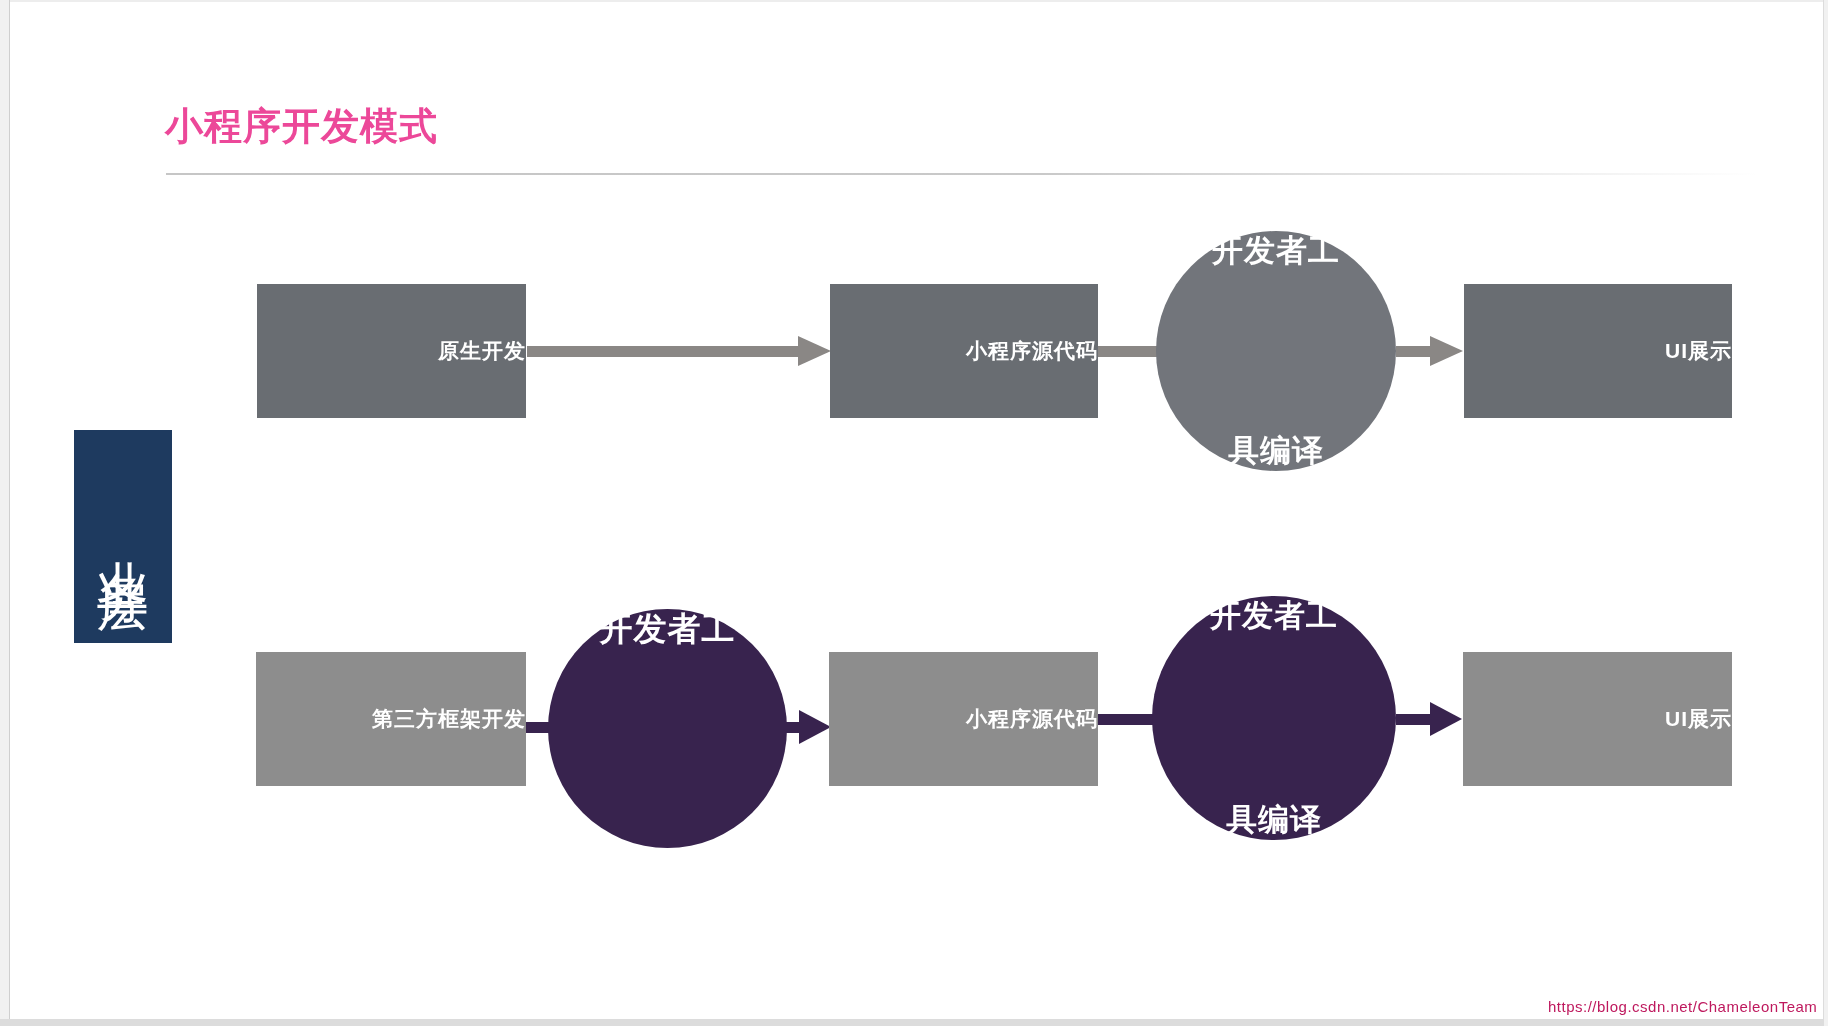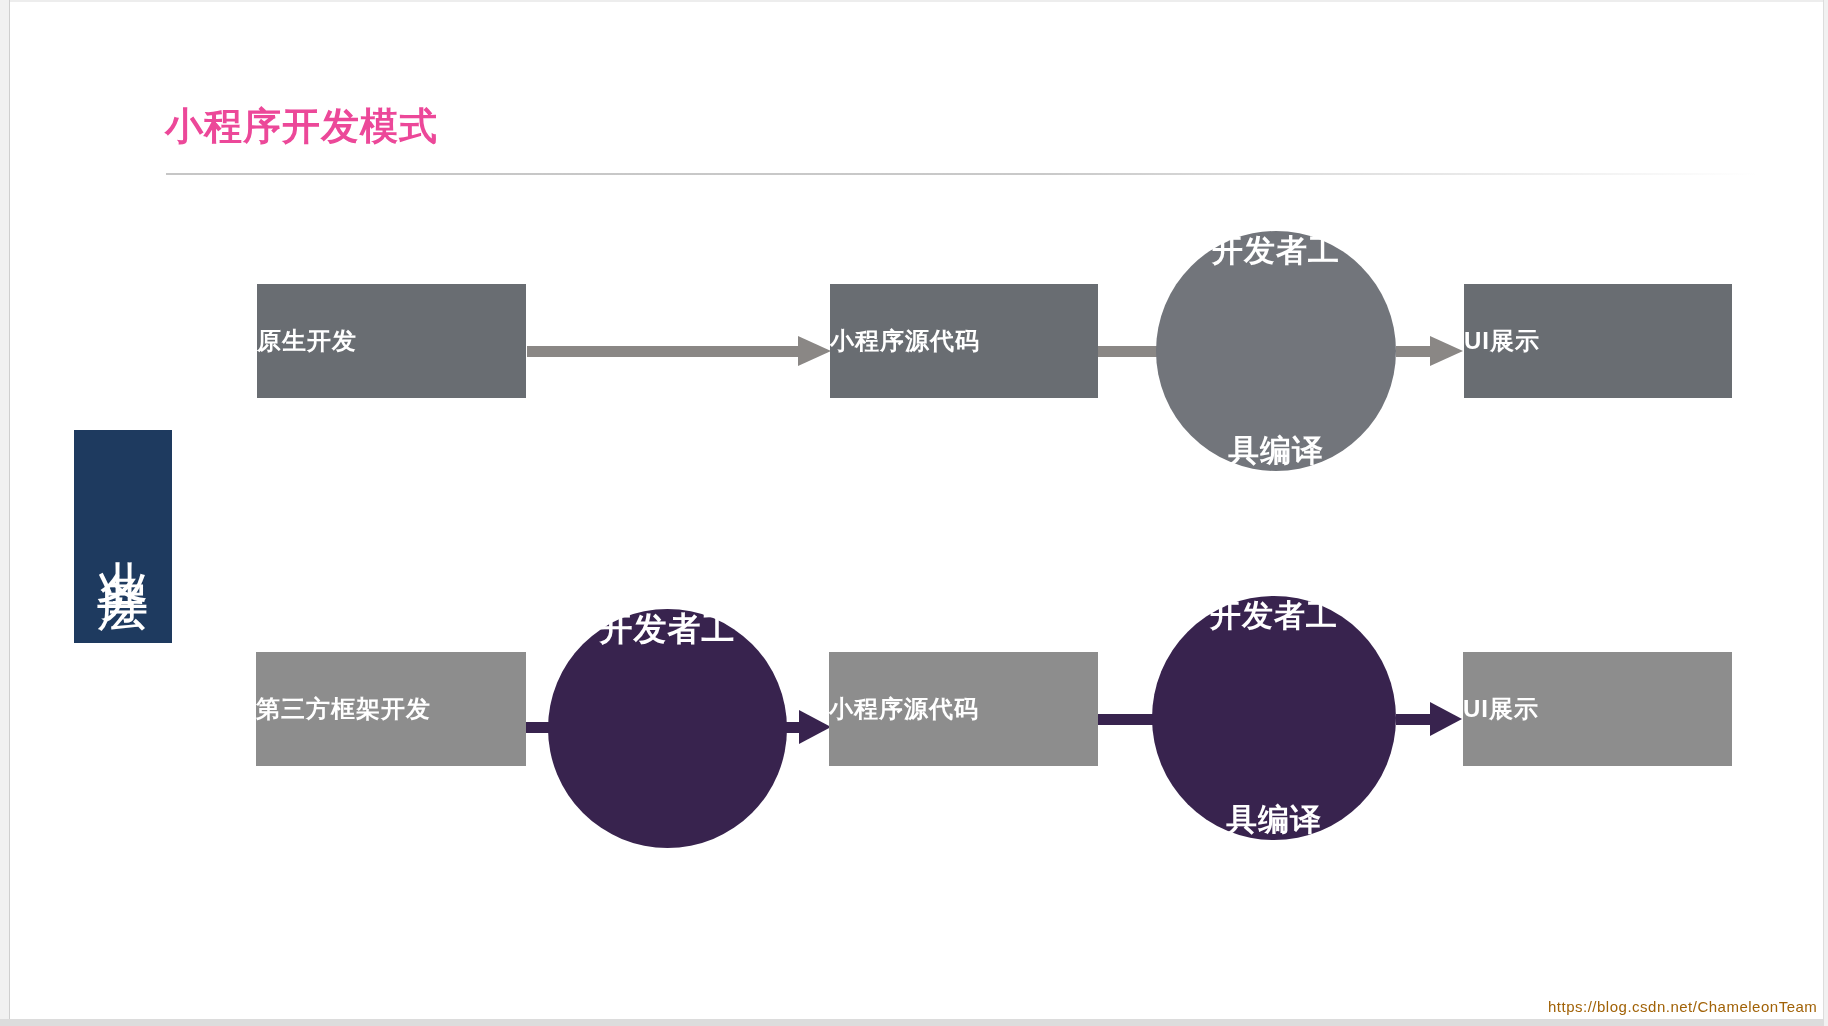--- a/index.html
+++ b/index.html
@@ -16,42 +16,42 @@
 
   .page-title { position:absolute; left:165px; top:103px; font-size:38px; line-height:46px; font-weight:bold; color:#ec4899; letter-spacing:1px; }
   .title-divider { position:absolute; left:166px; top:173px; width:1592px; height:2px;
                    background:linear-gradient(to right,#c6c6c6 0%,#c9c9c9 55%,#ffffff 100%); }
 
   .biz-box { position:absolute; left:74px; top:430px; width:98px; height:213px; background:#1e3a5f;
              display:flex; align-items:center; justify-content:center; }
   .biz-text { writing-mode:vertical-rl; text-orientation:upright; color:#ffffff; font-size:52px; line-height:98px;
               letter-spacing:12px; font-weight:500; }
 
-  .fbox { position:absolute; height:114px; display:flex; align-items:center; justify-content:flex-start;
-          color:#ffffff; font-weight:bold; font-size:24px; letter-spacing:1px; }
+  .fbox { position:absolute; height:134px; display:flex; align-items:center; justify-content:flex-end;
+          color:#ffffff; font-weight:bold; font-size:21px; letter-spacing:1px; }
   .fbox.g1 { background:#696d72; }
   .fbox.g2 { background:#8d8d8d; }
 
   .fcircle { position:absolute; border-radius:50%; display:flex; flex-direction:column; align-items:center;
              justify-content:space-between; color:#ffffff; font-weight:bold; font-size:31px; line-height:40px;
              text-align:center; letter-spacing:1px; }
   .fcircle.cg { background:#72757b; }
   .fcircle.cp { background:#38234e; }
   .fcircle.big-label { font-size:33px; }
 
   .hline { position:absolute; height:11px; }
   .gray-fill { background:#8a8785; }
   .purple-fill { background:#38234e; }
 
   .ahead { position:absolute; width:0; height:0; border-top:15px solid transparent; border-bottom:15px solid transparent; }
   .ahead.gray   { border-left:33px solid #8a8785; }
   .ahead.purple { border-left:32px solid #38234e; }
   .ahead.tall { border-top-width:17px; border-bottom-width:17px; }
 
-  .watermark { position:absolute; left:1548px; top:998px; font-size:15px; color:#a16207; letter-spacing:0.5px; }
+  .watermark { position:absolute; left:1548px; top:998px; font-size:15px; color:#be185d; letter-spacing:0.5px; }
 </style>
 </head>
 <body>
 
 <div class="stage">
 
   <div class="frame-top"></div>
   <div class="frame-left"></div>
   <div class="frame-bottom"></div>
   <div class="frame-right"></div>

